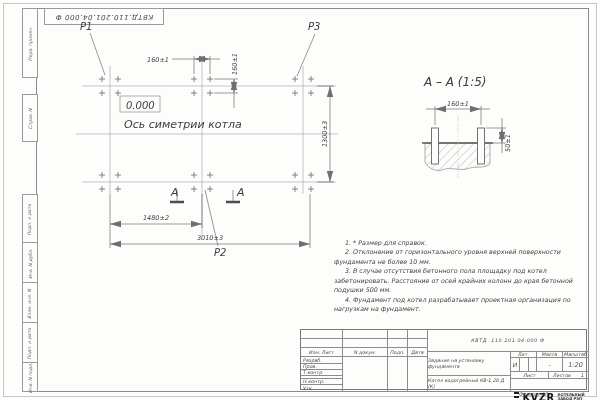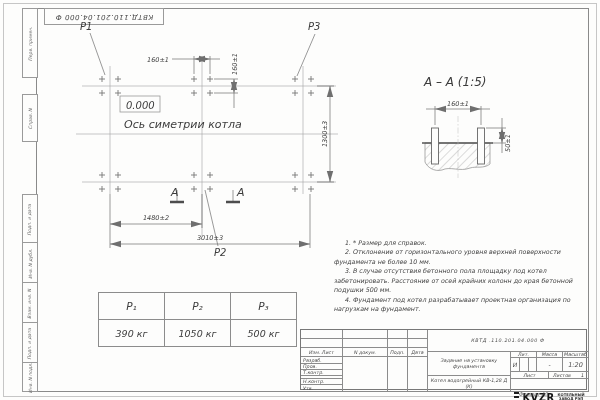--- a/index.html
+++ b/index.html
@@ -30,21 +30,21 @@
   
   .load-table{position:absolute;left:98px;top:292px;border-collapse:collapse;}
   .load-table td{border:1px solid #8c8c8c;width:63px;height:24px;text-align:center;vertical-align:middle;background:#fdfdfc;}
   .load-table .hd{font-size:10.5px;}
   .load-table .val{font-size:9.5px;}
 
   
   .tb{position:absolute;left:300px;top:329px;width:287px;height:61px;border:1.3px solid #777;background:#fdfdfc;box-sizing:border-box;}
   .tb .cell{position:absolute;box-sizing:border-box;border-right:0.7px solid #8c8c8c;border-bottom:0.7px solid #8c8c8c;
     font-size:4.8px;color:#4a4a4a;display:flex;align-items:center;}
-  .tb .cc{justify-content:center;text-align:center;}
+  .tb .cc{justify-content:center;}
   .tb .lbl{padding-left:2px;}
   .docnum{font-size:11px;letter-spacing:0.6px;color:#383838;}
   .doctitle{font-size:8.8px;line-height:1.18;color:#3a3a3a;}
   .product{font-size:5.2px;line-height:1.25;color:#4a4a4a;}
   .logo-cell{gap:3px;}
   .logo-bars{width:5px;height:10px;display:flex;flex-direction:column;justify-content:space-between;}
   .logo-bars i{display:block;height:2.4px;background:#1d1d1d;}
   .logo-word{font-style:normal;font-weight:bold;font-size:10px;letter-spacing:0.4px;color:#161616;}
   .logo-cap{font-style:normal;font-weight:bold;font-size:3.7px;line-height:1.2;width:27px;color:#2a2a2a;}
   .format-label{position:absolute;left:519px;top:390.5px;font-size:5.2px;color:#5a5a5a;}
@@ -188,34 +188,20 @@
     <text font-size="6.5" transform="translate(112,86) rotate(-90)">50±1</text>
   </svg>
 
   <div class="notes">
     <p>1. * Размер для справок.</p>
     <p>2. Отклонение от горизонтального уровня верхней поверхности фундамента не более 10 мм.</p>
     <p>3. В случае отсутствия бетонного пола площадку под котел забетонировать. Расстояние от осей крайних колонн до края бетонной подушки 500 мм.</p>
     <p>4. Фундамент под котел разрабатывает проектная организация по нагрузкам на фундамент.</p>
   </div>
 
-  <table class="load-table">
-    <tbody>
-        <tr>
-      <td class="hd">P₁</td>
-      <td class="hd">P₂</td>
-      <td class="hd">P₃</td>
-    </tr>
-    <tr>
-      <td class="val">390 кг</td>
-      <td class="val">1050 кг</td>
-      <td class="val">500 кг</td>
-    </tr>
-  </tbody>
-    </table>
 
   <div class="tb">
 
     <div class="cell" style="left:0;top:0;width:42px;height:9px;"></div>
     <div class="cell" style="left:42px;top:0;width:45px;height:9px;"></div>
     <div class="cell" style="left:87px;top:0;width:20px;height:9px;"></div>
     <div class="cell" style="left:107px;top:0;width:20px;height:9px;"></div>
     <div class="cell" style="left:0;top:9px;width:42px;height:9px;"></div>
     <div class="cell" style="left:42px;top:9px;width:45px;height:9px;"></div>
     <div class="cell" style="left:87px;top:9px;width:20px;height:9px;"></div>

